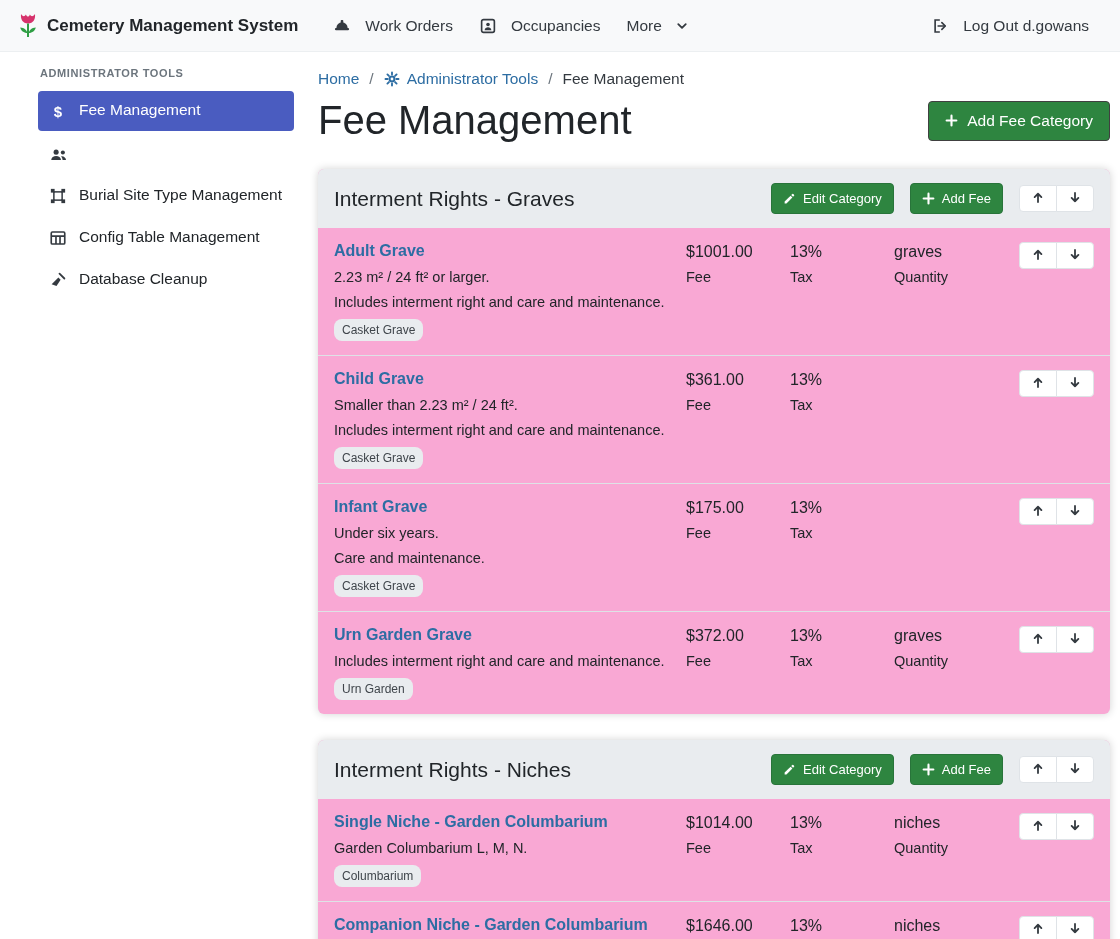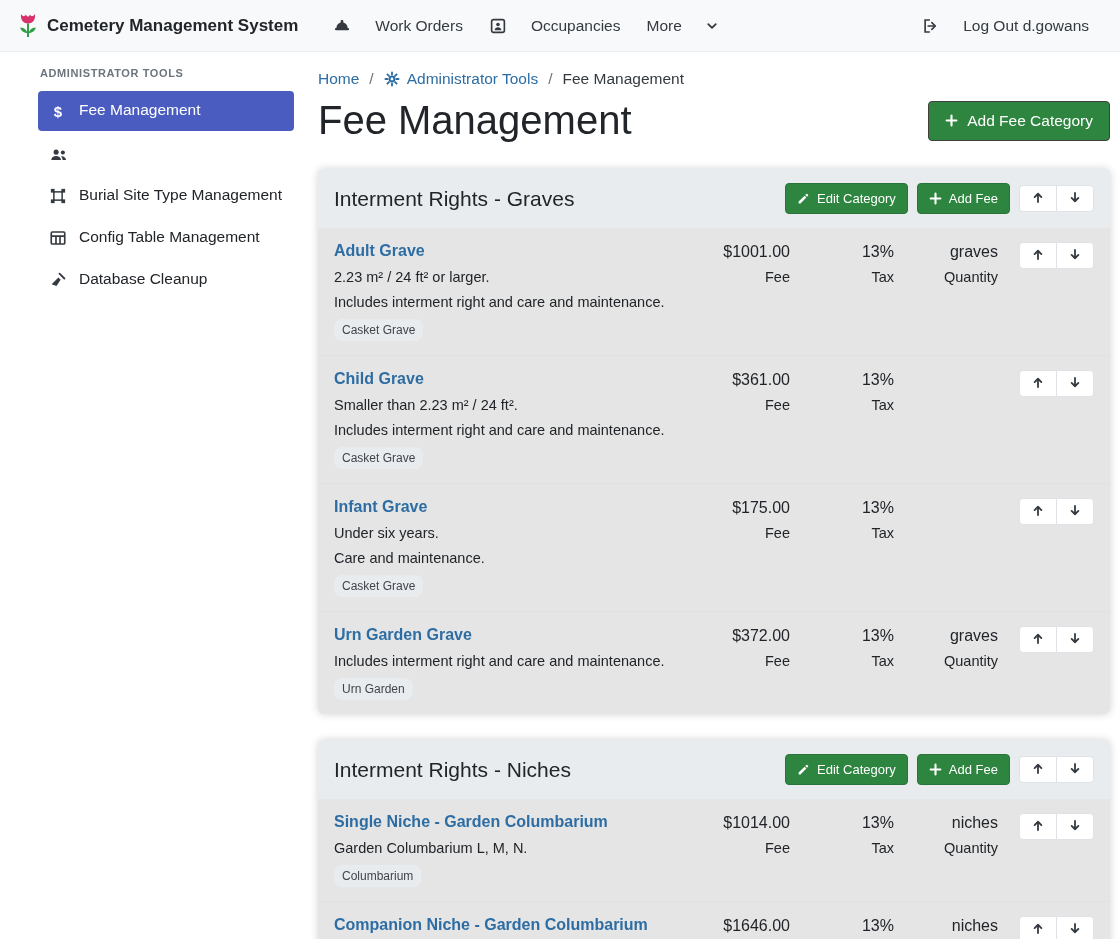--- a/index.html
+++ b/index.html
@@ -13,21 +13,21 @@
   .icon { display:inline-flex; align-items:center; justify-content:center; }
 
   
   .navbar {
     height:52px; background:#f8f9fa; border-bottom:1px solid #eceff1;
     display:flex; align-items:center; padding:0 18px;
   }
   .brand { display:flex; align-items:center; gap:9px; font-weight:700; font-size:17px; color:#212529; white-space:nowrap; }
   .nav-items { display:flex; align-items:center; margin-left:22px; }
   .nav-item {
-    display:flex; align-items:center; gap:24px; padding:8px 13px;
+    display:flex; align-items:center; gap:14px; padding:8px 13px;
     font-size:15.5px; color:#343a40; cursor:pointer; white-space:nowrap;
   }
   .nav-item .trail:empty, .nav-item .lead:empty { display:none; }
   .spacer { flex:1; }
 
   
   .layout { display:flex; height:887px;padding-left:26px; }
   .sidebar { width:280px; flex:0 0 280px; padding:13px 12px 0 12px; }
   .side-heading {
     font-size:11px; font-weight:700; letter-spacing:.6px; color:#6c757d;
@@ -60,44 +60,44 @@
     border:1px solid #404040;
   }
   .btn-green-sm {
     background:#2e8540; color:#fff; font-size:13px; padding:7px 11px; gap:7px;
     border:1px solid #28743a;
   }
 
   
   .card {
     border-radius:6px; box-shadow:0 0 8px rgba(0,0,0,.18);
-    margin-bottom:26px; background:#e5e5e5; overflow:hidden;
+    margin-bottom:26px; background:#f9a8d4; overflow:hidden;
   }
   .card-header { background:#e9ecef; display:flex; align-items:center; padding:14px 16px; }
   .card-title { flex:1; font-size:21px; font-weight:500; margin:0; color:#212529; }
-  .header-actions { display:flex; align-items:center; gap:9px; }
+  .header-actions { display:flex; align-items:center; gap:16px; }
   .btn-group { display:flex; }
   .btn-arrow {
     background:#fff; border:1px solid #dfe3e7; color:#343a40;
     padding:5px 12px; font-size:13px; line-height:1;
   }
   .btn-group .btn-arrow:first-child { border-radius:4px 0 0 4px; }
   .btn-group .btn-arrow:last-child { border-radius:0 4px 4px 0; margin-left:-1px; }
 
   
   .fee-row { display:flex; align-items:flex-start; padding:14px 16px; }
   .fee-row + .fee-row { border-top:1px solid #dee2e6; }
   .fee-main { flex:1; padding-right:6px; }
   .fee-name { color:#2d6da3; font-weight:700; font-size:16px; text-decoration:none; display:inline-block; cursor:pointer; }
   .fee-desc { font-size:14.5px; color:#212529; margin-top:9px; }
   .badge {
     display:inline-block; background:#e9ecef; color:#3f454b;
     font-size:12px; padding:4px 8px; border-radius:8px; margin-top:9px;
   }
-  .fee-col { width:104px; flex:0 0 104px; text-align:right; }
+  .fee-col { width:104px; flex:0 0 104px; text-align:left; }
   .fee-val { font-size:16px; line-height:1.2; }
   .fee-lbl { font-size:14.5px; margin-top:8px; }
   .row-arrows { width:82px; flex:0 0 82px; margin-left:14px; justify-content:flex-end; }
 </style>
 </head>
 <body>
 
 <nav class="navbar">
   <div class="brand">
     <span class="icon" id="brand-icon">

